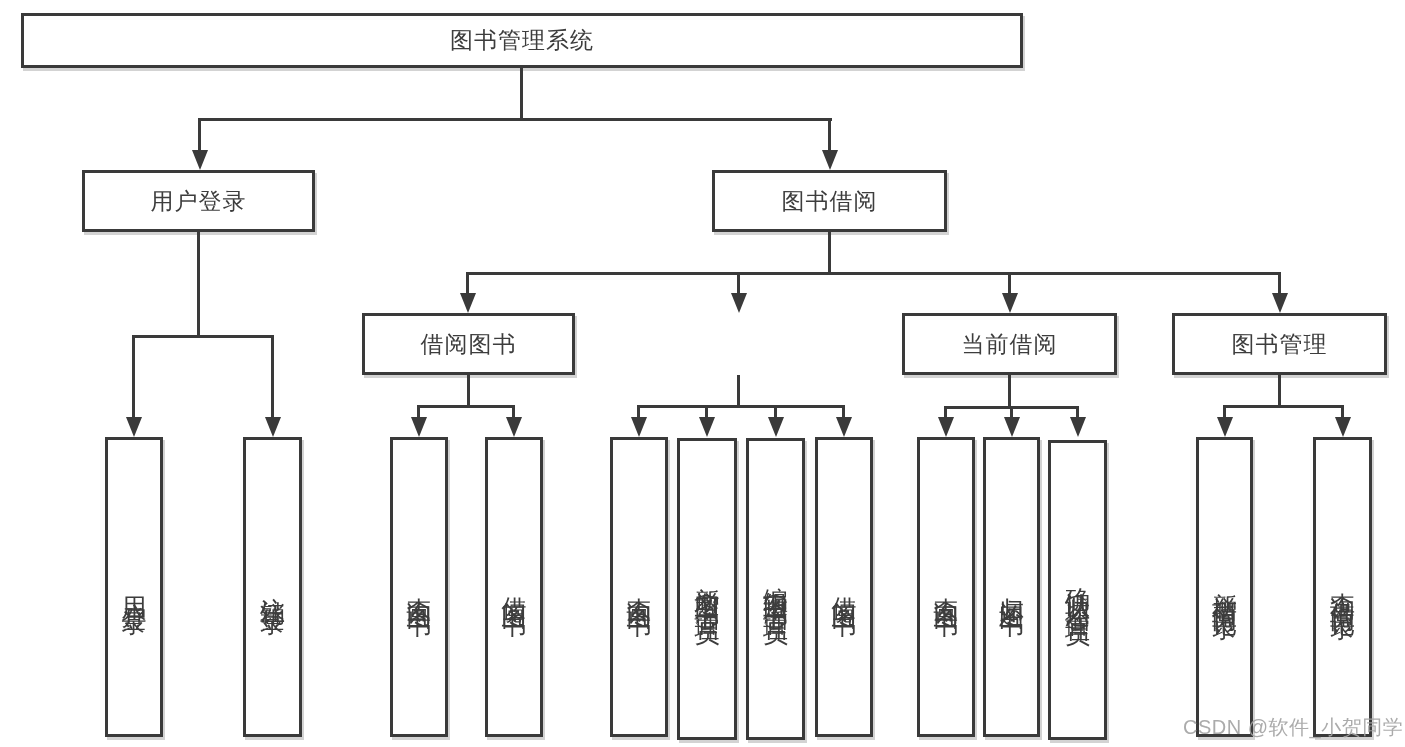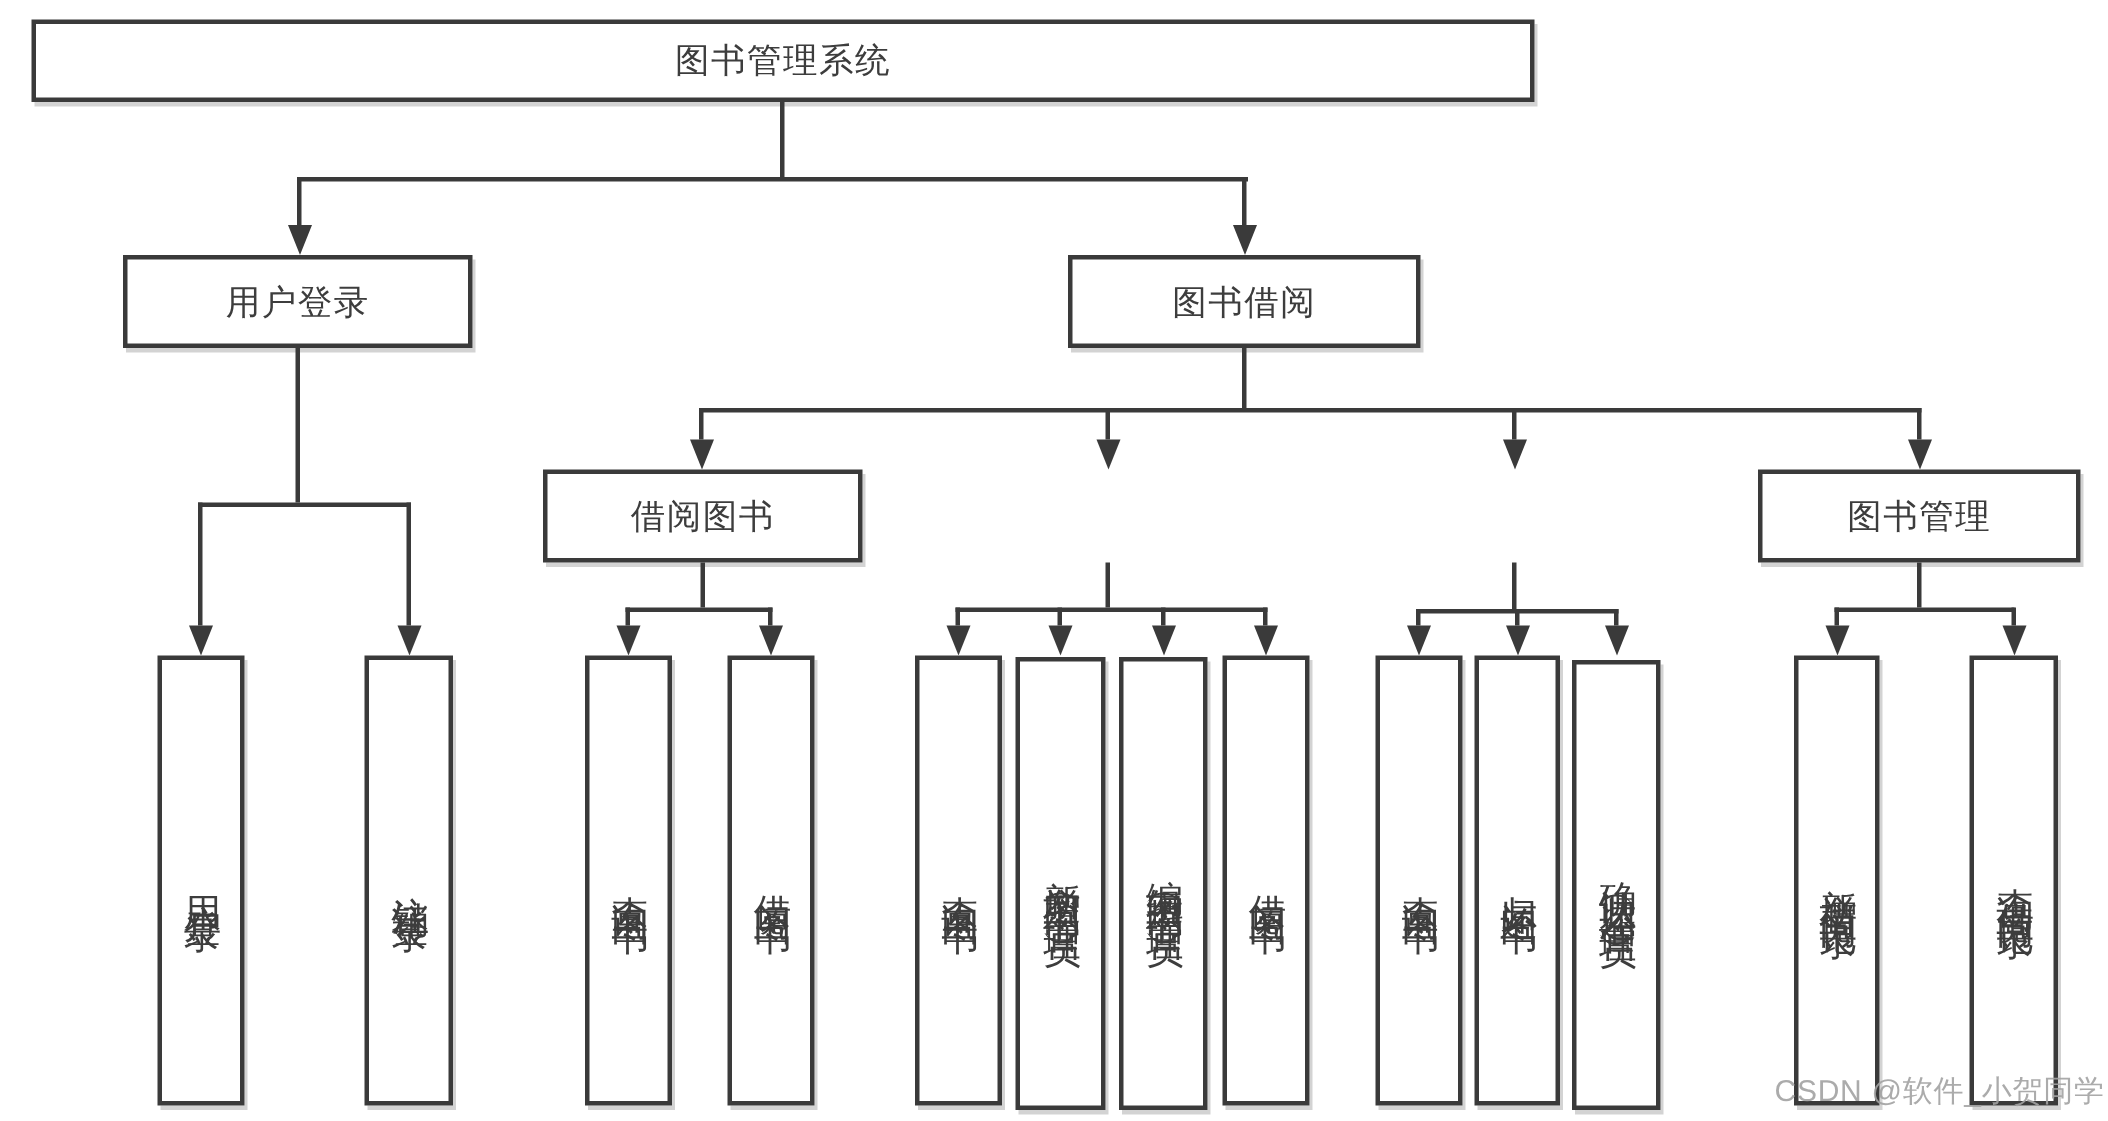--- a/index.html
+++ b/index.html
@@ -92,20 +92,23 @@
   <div class="vline" style="left:828px;top:232px;height:40px;"></div>
   <div class="hline" style="left:466px;top:272px;width:815px;"></div>
   <div class="arrow" style="left:466px;top:272px;height:21px;"></div>
   <div class="arrow" style="left:737px;top:272px;height:21px;"></div>
   <div class="arrow" style="left:1008px;top:272px;height:21px;"></div>
   <div class="arrow" style="left:1278px;top:272px;height:21px;"></div>
 
   <div class="node" style="left:362px;top:313px;width:213px;height:62px;">
     <span class="lbl">借阅图书</span>
   </div>
+  <div class="node" style="left:902px;top:313px;width:215px;height:62px;">
+    <span class="lbl">当前借阅</span>
+  </div>
   <div class="node" style="left:1172px;top:313px;width:215px;height:62px;">
     <span class="lbl">图书管理</span>
   </div>
 
   <div class="vline" style="left:467px;top:375px;height:30px;"></div>
   <div class="hline" style="left:417px;top:405px;width:98px;"></div>
   <div class="arrow" style="left:417px;top:405px;height:12px;"></div>
   <div class="arrow" style="left:512px;top:405px;height:12px;"></div>
 
   <div class="vline" style="left:737px;top:375px;height:30px;"></div>

